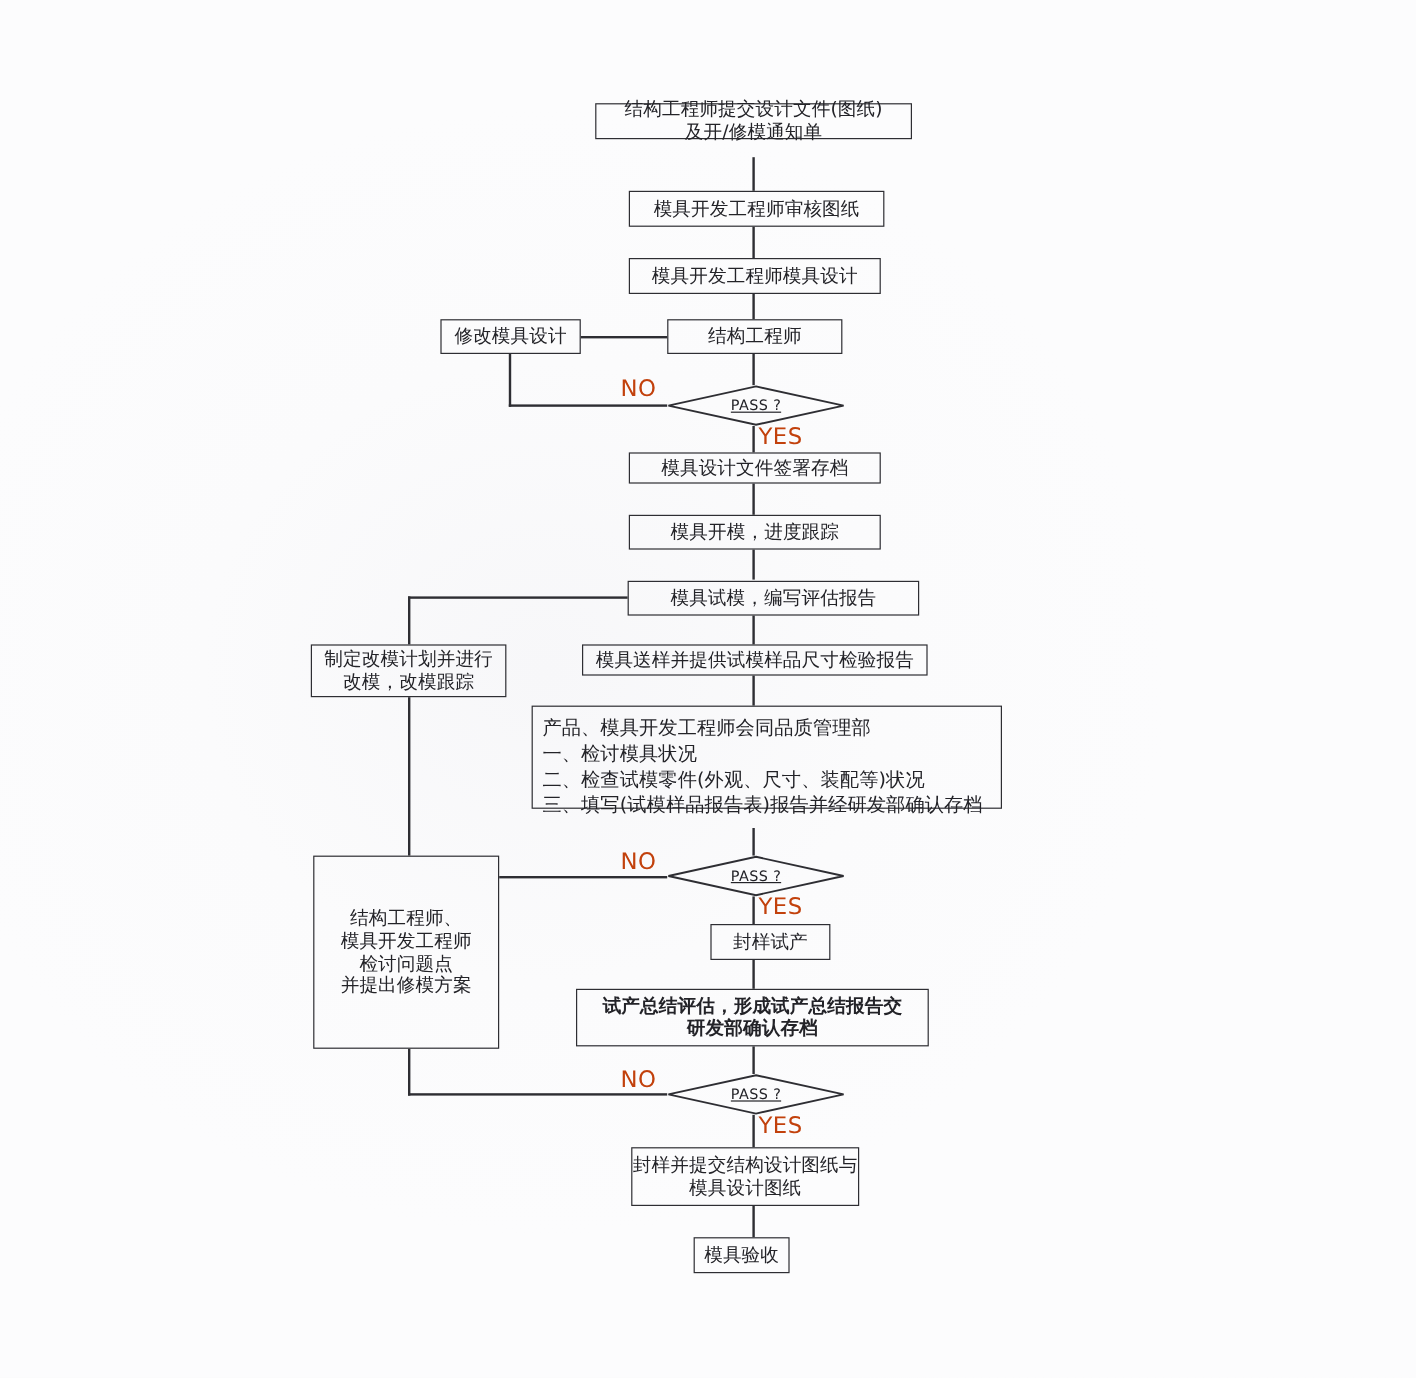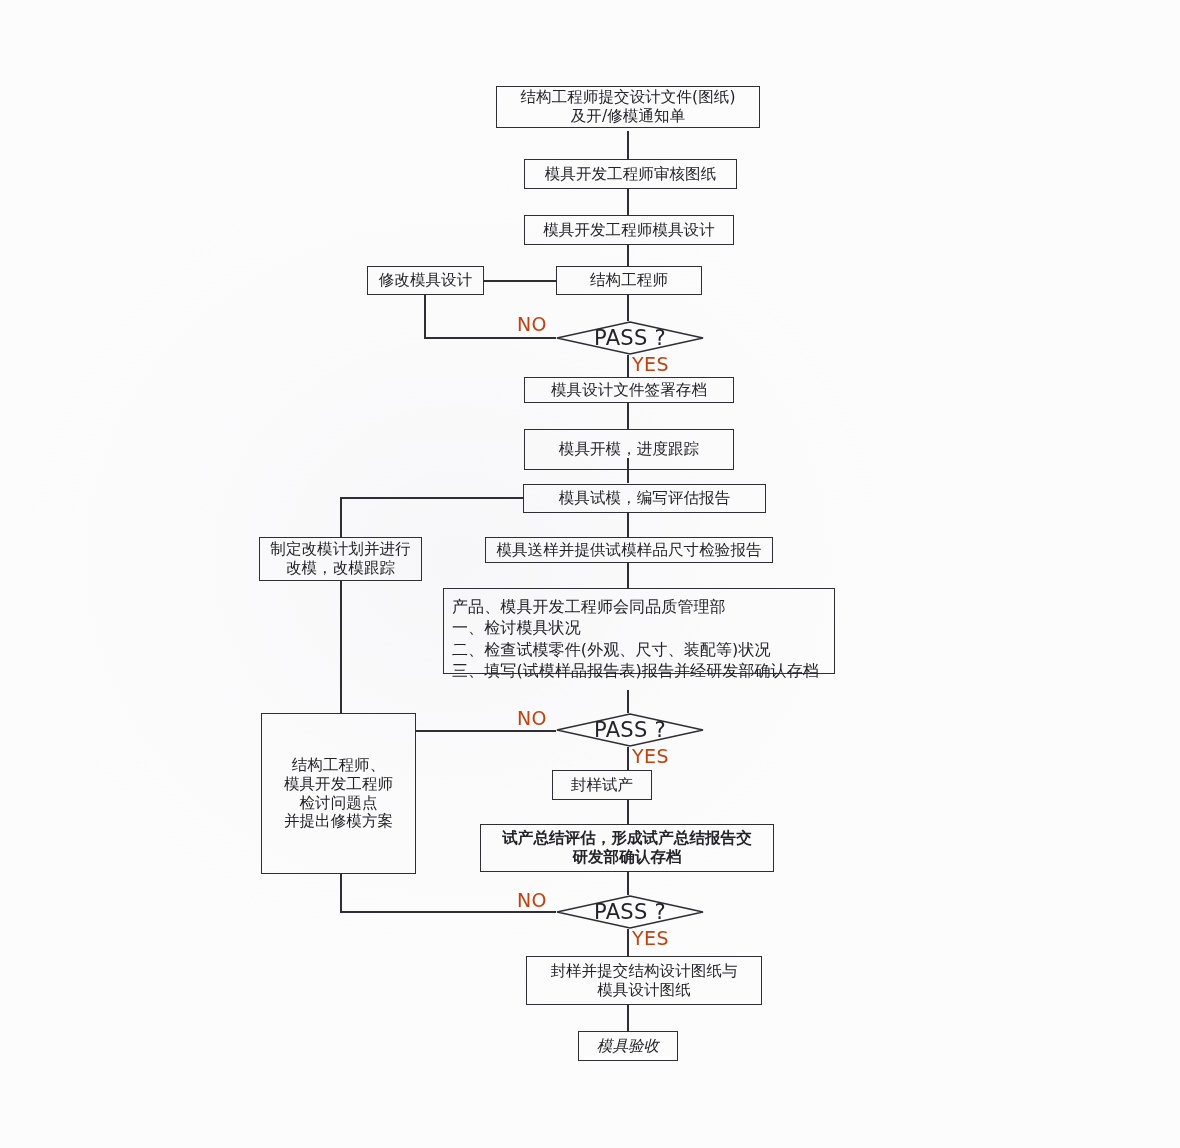--- a/index.html
+++ b/index.html
@@ -50,23 +50,24 @@
     position: absolute;
     z-index: 3;
   }
   .diamond svg { display: block; overflow: visible; }
   .diamond .dtext {
     position: absolute;
     left: 0; top: 0; right: 0; bottom: 0;
     display: flex;
     align-items: center;
     justify-content: center;
-    font-size: 21px;
+    font-size: 12px;
     color: #232328;
     letter-spacing: 0.3px;
+    text-decoration: underline;
   }
   
   .ln {
     position: absolute;
     background: #2e2e33;
     z-index: 1;
   }
   .ln.h { height: 1.6px; }
   .ln.v { width: 1.6px; }
   
@@ -122,61 +123,61 @@
 
   <div class="ln v" style="left:627px; top:872px; height:23px;"></div>
 
   <div class="ln h" style="left:340px; top:911px; width:216px;"></div>
   <div class="ln v" style="left:340px; top:874px; height:39px;"></div>
 
   <div class="ln v" style="left:627px; top:929px; height:27px;"></div>
 
   <div class="ln v" style="left:627px; top:1005px; height:26px;"></div>
 
-  <div class="node" style="left:496px; top:86px; width:264px; height:42px;">结构工程师提交设计文件(图纸)
+  <div class="node" style="left:496px; top:86px; width:264px; height:30px;">结构工程师提交设计文件(图纸)
 及开/修模通知单</div>
 
   <div class="node" style="left:524px; top:159px; width:213px; height:30px;">模具开发工程师审核图纸</div>
 
   <div class="node" style="left:524px; top:215px; width:210px; height:30px;">模具开发工程师模具设计</div>
 
   <div class="node" style="left:556px; top:266px; width:146px; height:29px;">结构工程师</div>
 
   <div class="node" style="left:367px; top:266px; width:117px; height:29px;">修改模具设计</div>
 
   <div class="node" style="left:524px; top:377px; width:210px; height:26px;">模具设计文件签署存档</div>
 
-  <div class="node" style="left:524px; top:429px; width:210px; height:41px;">模具开模，进度跟踪</div>
+  <div class="node" style="left:524px; top:429px; width:210px; height:29px;">模具开模，进度跟踪</div>
 
   <div class="node" style="left:523px; top:484px; width:243px; height:29px;">模具试模，编写评估报告</div>
 
   <div class="node" style="left:259px; top:537px; width:163px; height:44px;">制定改模计划并进行
 改模，改模跟踪</div>
 
   <div class="node" style="left:485px; top:537px; width:288px; height:26px;">模具送样并提供试模样品尺寸检验报告</div>
 
   <div class="node tall-top" style="left:443px; top:588px; width:392px; height:86px; font-size:16px;">产品、模具开发工程师会同品质管理部
 一、检讨模具状况
 二、检查试模零件(外观、尺寸、装配等)状况
 三、填写(试模样品报告表)报告并经研发部确认存档</div>
 
   <div class="node" style="left:261px; top:713px; width:155px; height:161px;">结构工程师、
 模具开发工程师
 检讨问题点
 并提出修模方案</div>
 
-  <div class="node" style="left:552px; top:770px; width:100px; height:30px;">封样试产</div>
+  <div class="node" style="left:592px; top:770px; width:100px; height:30px;">封样试产</div>
 
   <div class="node" style="left:480px; top:824px; width:294px; height:48px;font-weight:bold;">试产总结评估，形成试产总结报告交
 研发部确认存档</div>
 
-  <div class="node" style="left:526px; top:956px; width:236px; height:49px;">封样并提交结构设计图纸与
+  <div class="node" style="left:526px; top:956px; width:190px; height:49px;">封样并提交结构设计图纸与
 模具设计图纸</div>
 
-  <div class="node" style="left:578px; top:1031px; width:100px; height:30px;font-style:italic;">模具验收</div>
+  <div class="node" style="left:578px; top:1031px; width:80px; height:30px;">模具验收</div>
 
   <div class="diamond" style="left:556px; top:321px; width:148px; height:34px;">
     <svg width="148" height="34" viewBox="0 0 148 34" aria-hidden="true">
       <polygon points="74,1 147,17 74,33 1,17" fill="none" stroke="#2e2e33" stroke-width="1.6"></polygon>
     </svg>
     <div class="dtext">PASS ?</div>
   </div>
 
   <div class="diamond" style="left:556px; top:713px; width:148px; height:34px;">
     <svg width="148" height="34" viewBox="0 0 148 34" aria-hidden="true">

